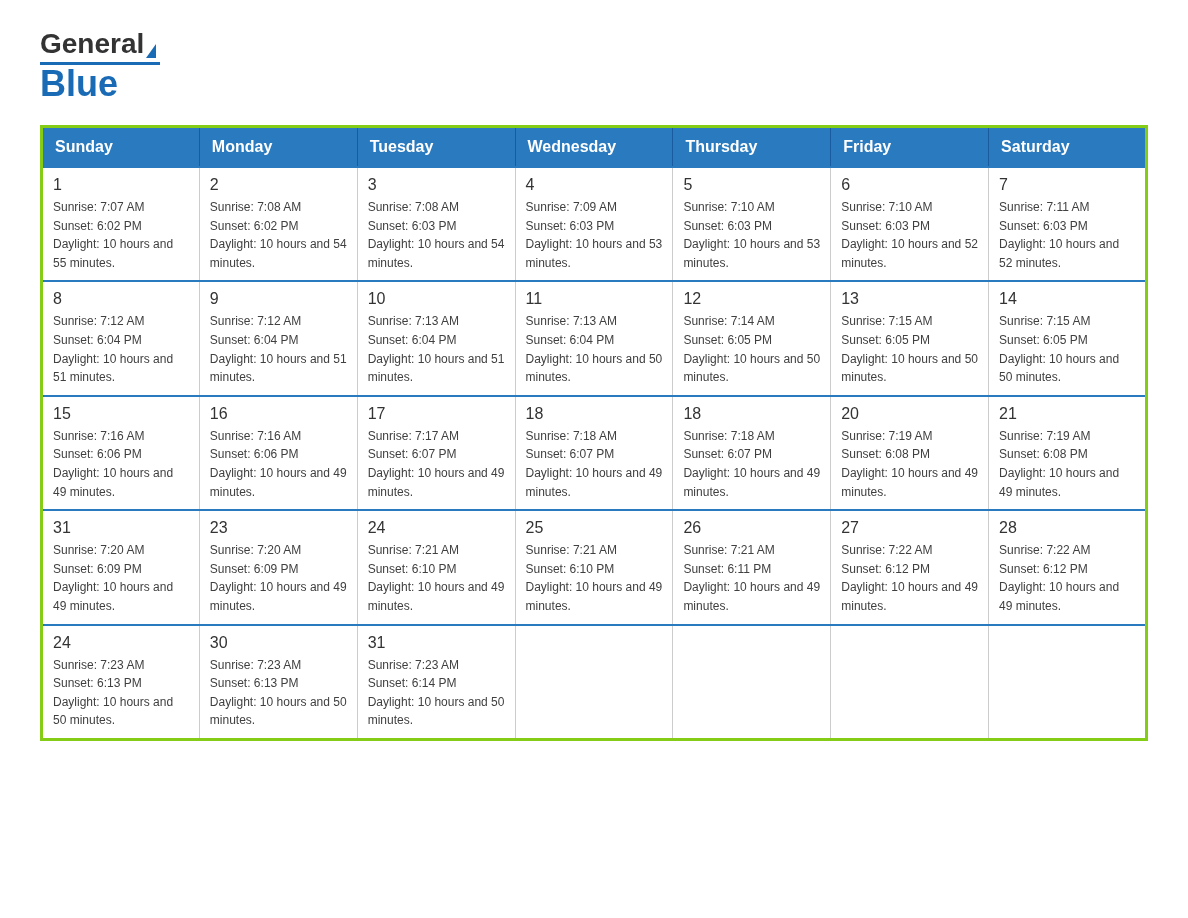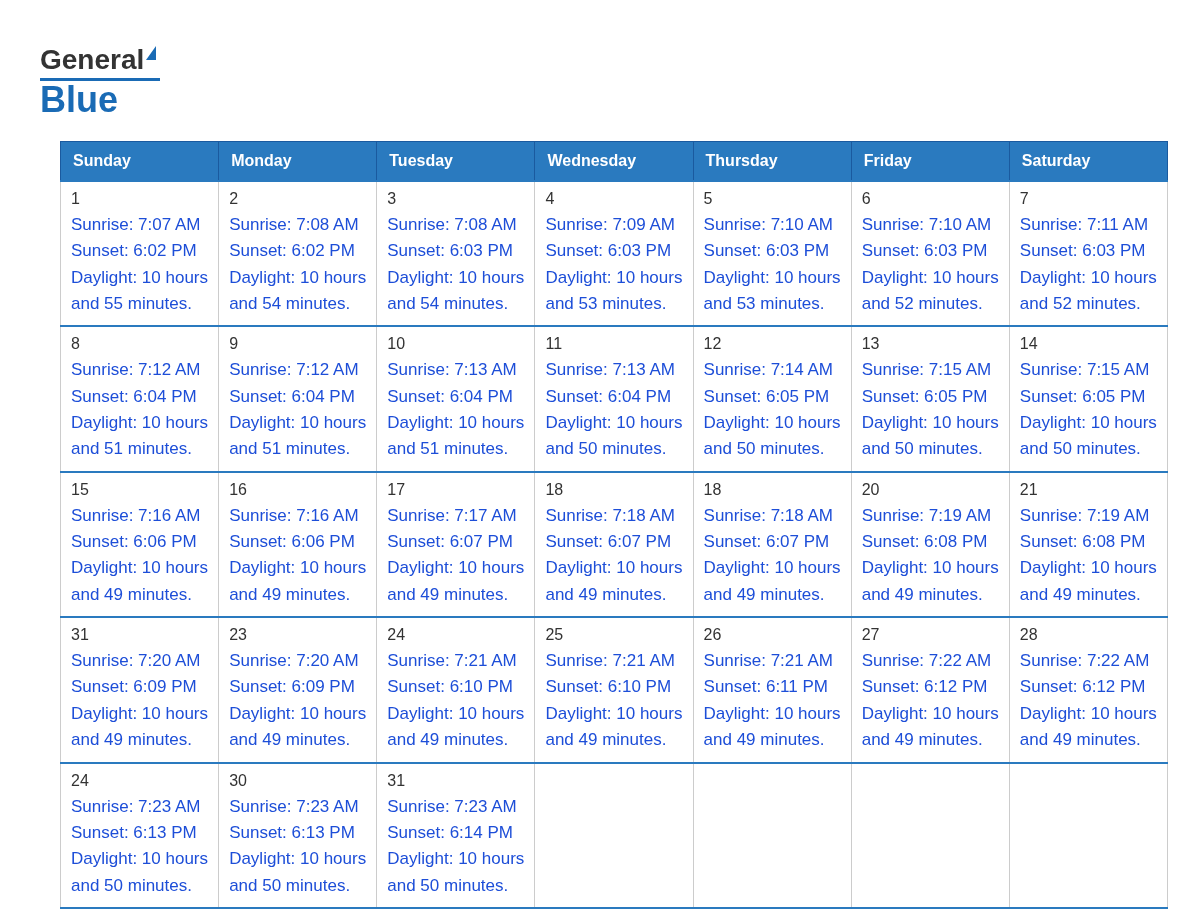--- a/index.html
+++ b/index.html
@@ -52,22 +52,21 @@
       line-height: 1.1;
     }
     .location {
       font-size: 22px;
       color: #444;
       margin-top: 4px;
     }
     .calendar {
       width: 100%;
       border-collapse: collapse;
-      border: 1px solid #84cc16;
-      margin-left: 20px;
+      border: 3px solid #84cc16;
     }
     .calendar th {
       background: #2a7abf;
       color: #fff;
       font-size: 16px;
       font-weight: bold;
       padding: 10px 12px;
       text-align: left;
       border: 1px solid #1a5a9f;
     }
@@ -83,34 +82,34 @@
     .calendar tr {
       border-bottom: 2px solid #2a7abf;
     }
     .day-num {
       font-size: 16px;
       font-weight: normal;
       margin-bottom: 4px;
       display: block;
     }
     .day-info {
-      font-size: 17px;
+      font-size: 12px;
       line-height: 1.55;
-      color: #1d4ed8;
+      color: #404040;
     }
     .empty-cell {
       background: #fff;
     }
   </style>
 </head>
 <body>
 
 <div class="header">
   <div class="logo">
-    <div style="display:flex; align-items:flex-start;margin-top:16px;">
+    <div style="display:flex; align-items:flex-end;">
       <span class="logo-text">General</span>
       <span class="logo-triangle"></span>
     </div>
     <div style="display:flex; align-items:center; margin-top:2px;">
       <div class="logo-line"></div>
     </div>
     <div style="margin-top:-2px; margin-left: 0;">
       <span style="font-size:36px; font-weight:bold; color:#1a6bb5;">Blue</span>
     </div>
   </div>

